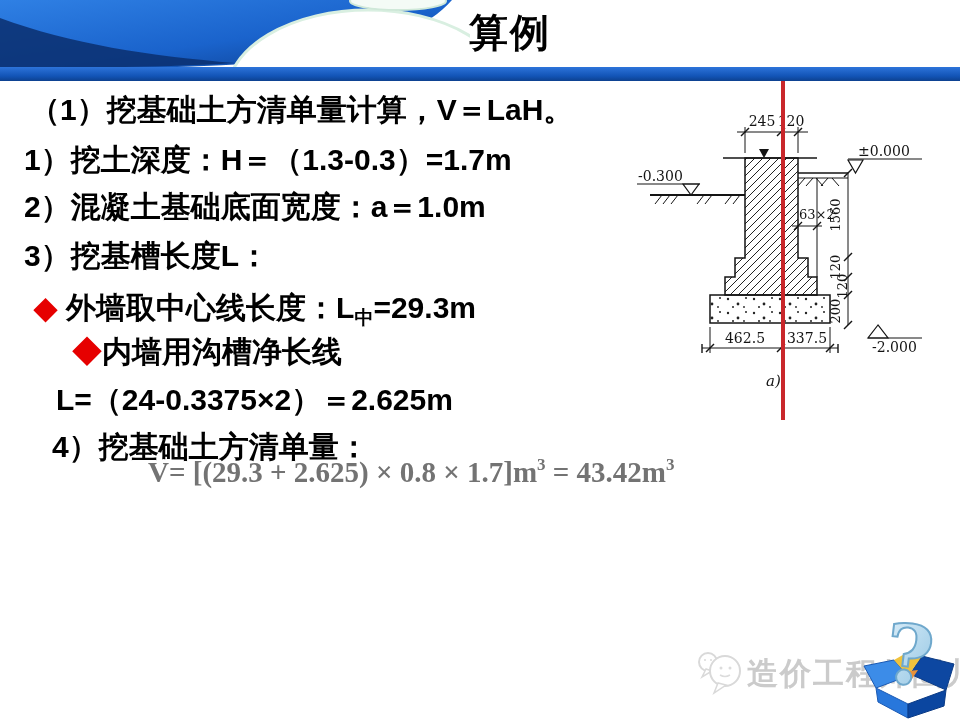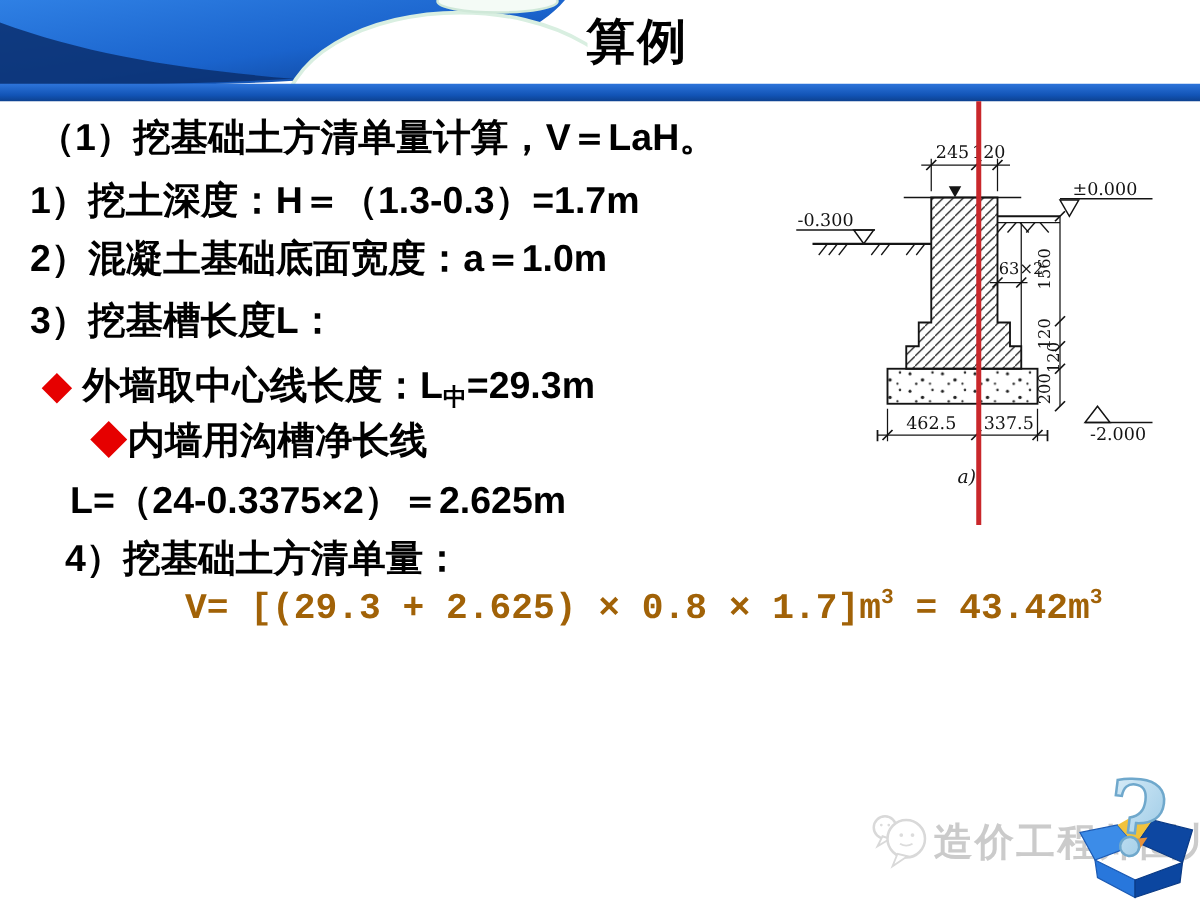--- a/index.html
+++ b/index.html
@@ -28,23 +28,23 @@
   .l3 { top:187px; left:24px; }
   .l4 { top:236px; left:24px; }
   .l5 { top:288px; left:24px;margin-left:10px; }
   .l6 { top:332px; left:24px;margin-left:48px; }
   .l7 { top:380px; left:56px; }
   .l8 { top:427px; left:24px;margin-left:28px; }
   .bullet { color:#e60000; }
   .bullet.sp { margin-right:9px; }
   .subsc { font-size:19px; vertical-align:-6px; }
   .formula {
-    position:absolute; top:470px; left:148px; z-index:3;
-    font-family:Liberation Mono, monospace; font-size:29px; font-weight:bold;
-    color:#a16207; white-space:nowrap;
+    position:absolute; top:456px; left:148px; z-index:3;
+    font-family:Liberation Serif, serif; font-size:29px; font-weight:bold;
+    color:#737373; white-space:nowrap;
   }
   .formula .sup { font-size:17px; position:relative; top:-12px; }
   
   .red-line {
     position:absolute; left:781px; top:81px; width:4px; height:339px;
     background:#c9272b; z-index:6;
   }
   
   .diagram { position:absolute; left:620px; top:85px; z-index:4; }
   .diagram svg text { font-family:"DejaVu Serif", serif; fill:#141414; }

